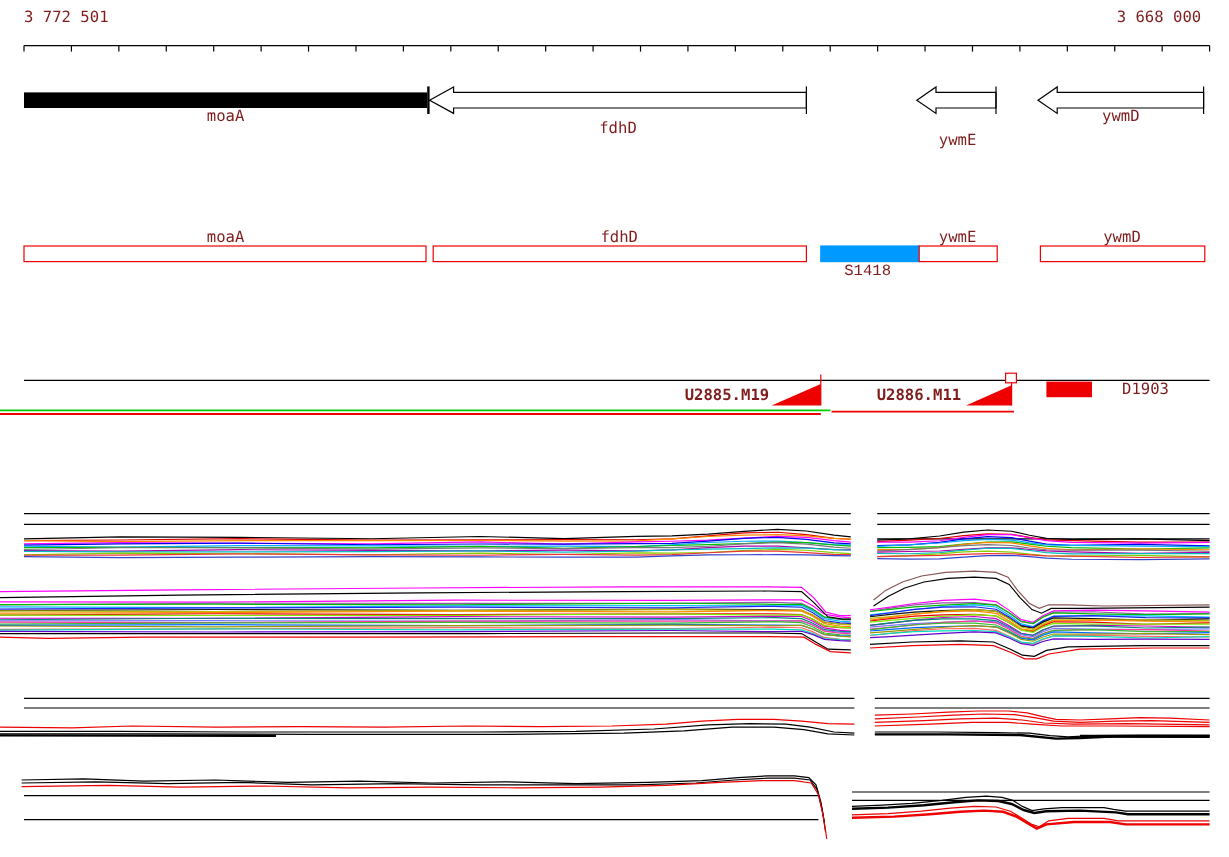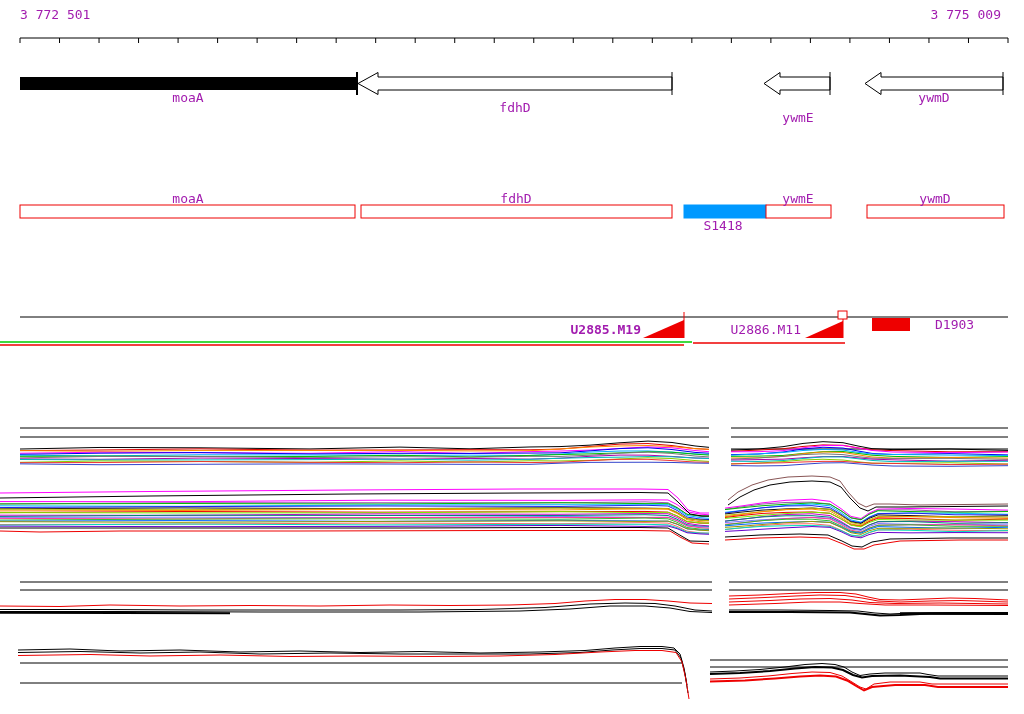--- a/index.html
+++ b/index.html
@@ -1,20 +1,20 @@
 <!DOCTYPE html>
 <html><head>
 <meta charset="utf-8">
 <style>
   html,body{margin:0;padding:0;background:#fff;}
   .viewport{position:relative;width:1024px;height:714px;background:#fff;overflow:hidden;
             font-family:"DejaVu Sans Mono",monospace;}
   .viewport svg{position:absolute;left:0;top:0;}
   .labels{position:absolute;left:0;top:0;width:100%;height:100%;pointer-events:none;}
-  .label{position:absolute;font:13px "DejaVu Sans Mono",monospace;color:#a21caf;white-space:pre;line-height:13px;}
+  .label{position:absolute;font:13px "DejaVu Sans Mono",monospace;color:#7f1d1d;white-space:pre;line-height:13px;}
   .label.mid{transform:translateX(-50%);}
   .label.end{transform:translateX(-100%);}
 </style>
 </head>
 <body>
 
 <div class="viewport">
   <svg width="1024" height="714" viewBox="0 0 1024 714">
       <line x1="20" y1="38" x2="1008" y2="38" stroke="#000000" stroke-width="1"></line>
       <line x1="20" y1="38" x2="20" y2="43" stroke="#000000" stroke-width="1"></line>
@@ -167,27 +167,27 @@
       <polyline points="18,650 70,649 120,651 180,650 240,652 300,651 360,652.5 420,651.5 480,653 540,652 585,650.5 615,648 640,646.5 662,646.5 674,648 680,654 684,668 687,685" fill="none" stroke="#000000" stroke-width="1"></polyline>
       <polyline points="18,652.5 80,651.5 140,653 200,652 260,654 330,653 400,654 470,654 530,654 580,652.5 612,650 640,648.5 662,648.5 675,650 681,658 685,674 688,693" fill="none" stroke="#000000" stroke-width="1"></polyline>
       <polyline points="18,655.5 90,654.5 150,656 220,655 290,656.5 360,656 430,656.5 500,656 555,654.5 600,652 635,650.5 662,650.5 676,652.5 682,662 686,680 689,699" fill="none" stroke="#ee0000" stroke-width="1"></polyline>
       <polyline points="710,672 735,671 760,669.5 785,667 805,664.5 822,663.5 835,664.5 844,667 852,672 860,675.5 870,674 885,673 920,673 928,674.5 938,676 1008,676" fill="none" stroke="#000000" stroke-width="1"></polyline>
       <polyline points="710,674 740,673 770,671 795,668.5 815,667 832,667.5 843,670 853,675 862,677.5 872,676 900,675.5 930,677 940,678.5 1008,678.5" fill="none" stroke="#000000" stroke-width="2"></polyline>
       <polyline points="710,679 740,678 768,676 792,673.5 812,672 830,672.5 842,676 852,682 860,687 866,689 874,684 890,682 920,682 932,684 1008,684" fill="none" stroke="#ee0000" stroke-width="1"></polyline>
       <polyline points="710,681.5 745,680.5 775,678.5 800,676.5 820,675.5 836,676.5 847,680.5 857,686.5 864,690.5 872,687 895,685 925,685 938,687 1008,687" fill="none" stroke="#ee0000" stroke-width="2"></polyline>
     </svg>
   <div class="labels">
       <div class="label" style="left: 20px; top: 8px;">3 772 501</div>
-      <div class="label end" style="left: 1001px; top: 8px;">3 775 009</div>
+      <div class="label end" style="left: 1001px; top: 8px;">3 668 000</div>
       <div class="label mid" style="left: 188px; top: 91px;">moaA</div>
       <div class="label mid" style="left: 515px; top: 101px;">fdhD</div>
       <div class="label mid" style="left: 798px; top: 111px;">ywmE</div>
       <div class="label mid" style="left: 934px; top: 91px;">ywmD</div>
       <div class="label mid" style="left: 188px; top: 192px;">moaA</div>
       <div class="label mid" style="left: 516px; top: 192px;">fdhD</div>
-      <div class="label mid" style="left: 723px; top: 219px;">S1418</div>
+      <div class="label mid" style="left: 723px; top: 219px; font-family: Liberation Mono, monospace;">S1418</div>
       <div class="label mid" style="left: 798px; top: 192px;">ywmE</div>
       <div class="label mid" style="left: 935px; top: 192px;">ywmD</div>
       <div class="label end" style="left: 641px; top: 323px; font-weight: bold;">U2885.M19</div>
-      <div class="label end" style="left: 801px; top: 323px;">U2886.M11</div>
+      <div class="label end" style="left: 801px; top: 323px; font-weight: bold;">U2886.M11</div>
       <div class="label" style="left: 911px; top: 318px; padding-left: 24px;">D1903</div>
     </div>
 </div>
 
 </body></html>

